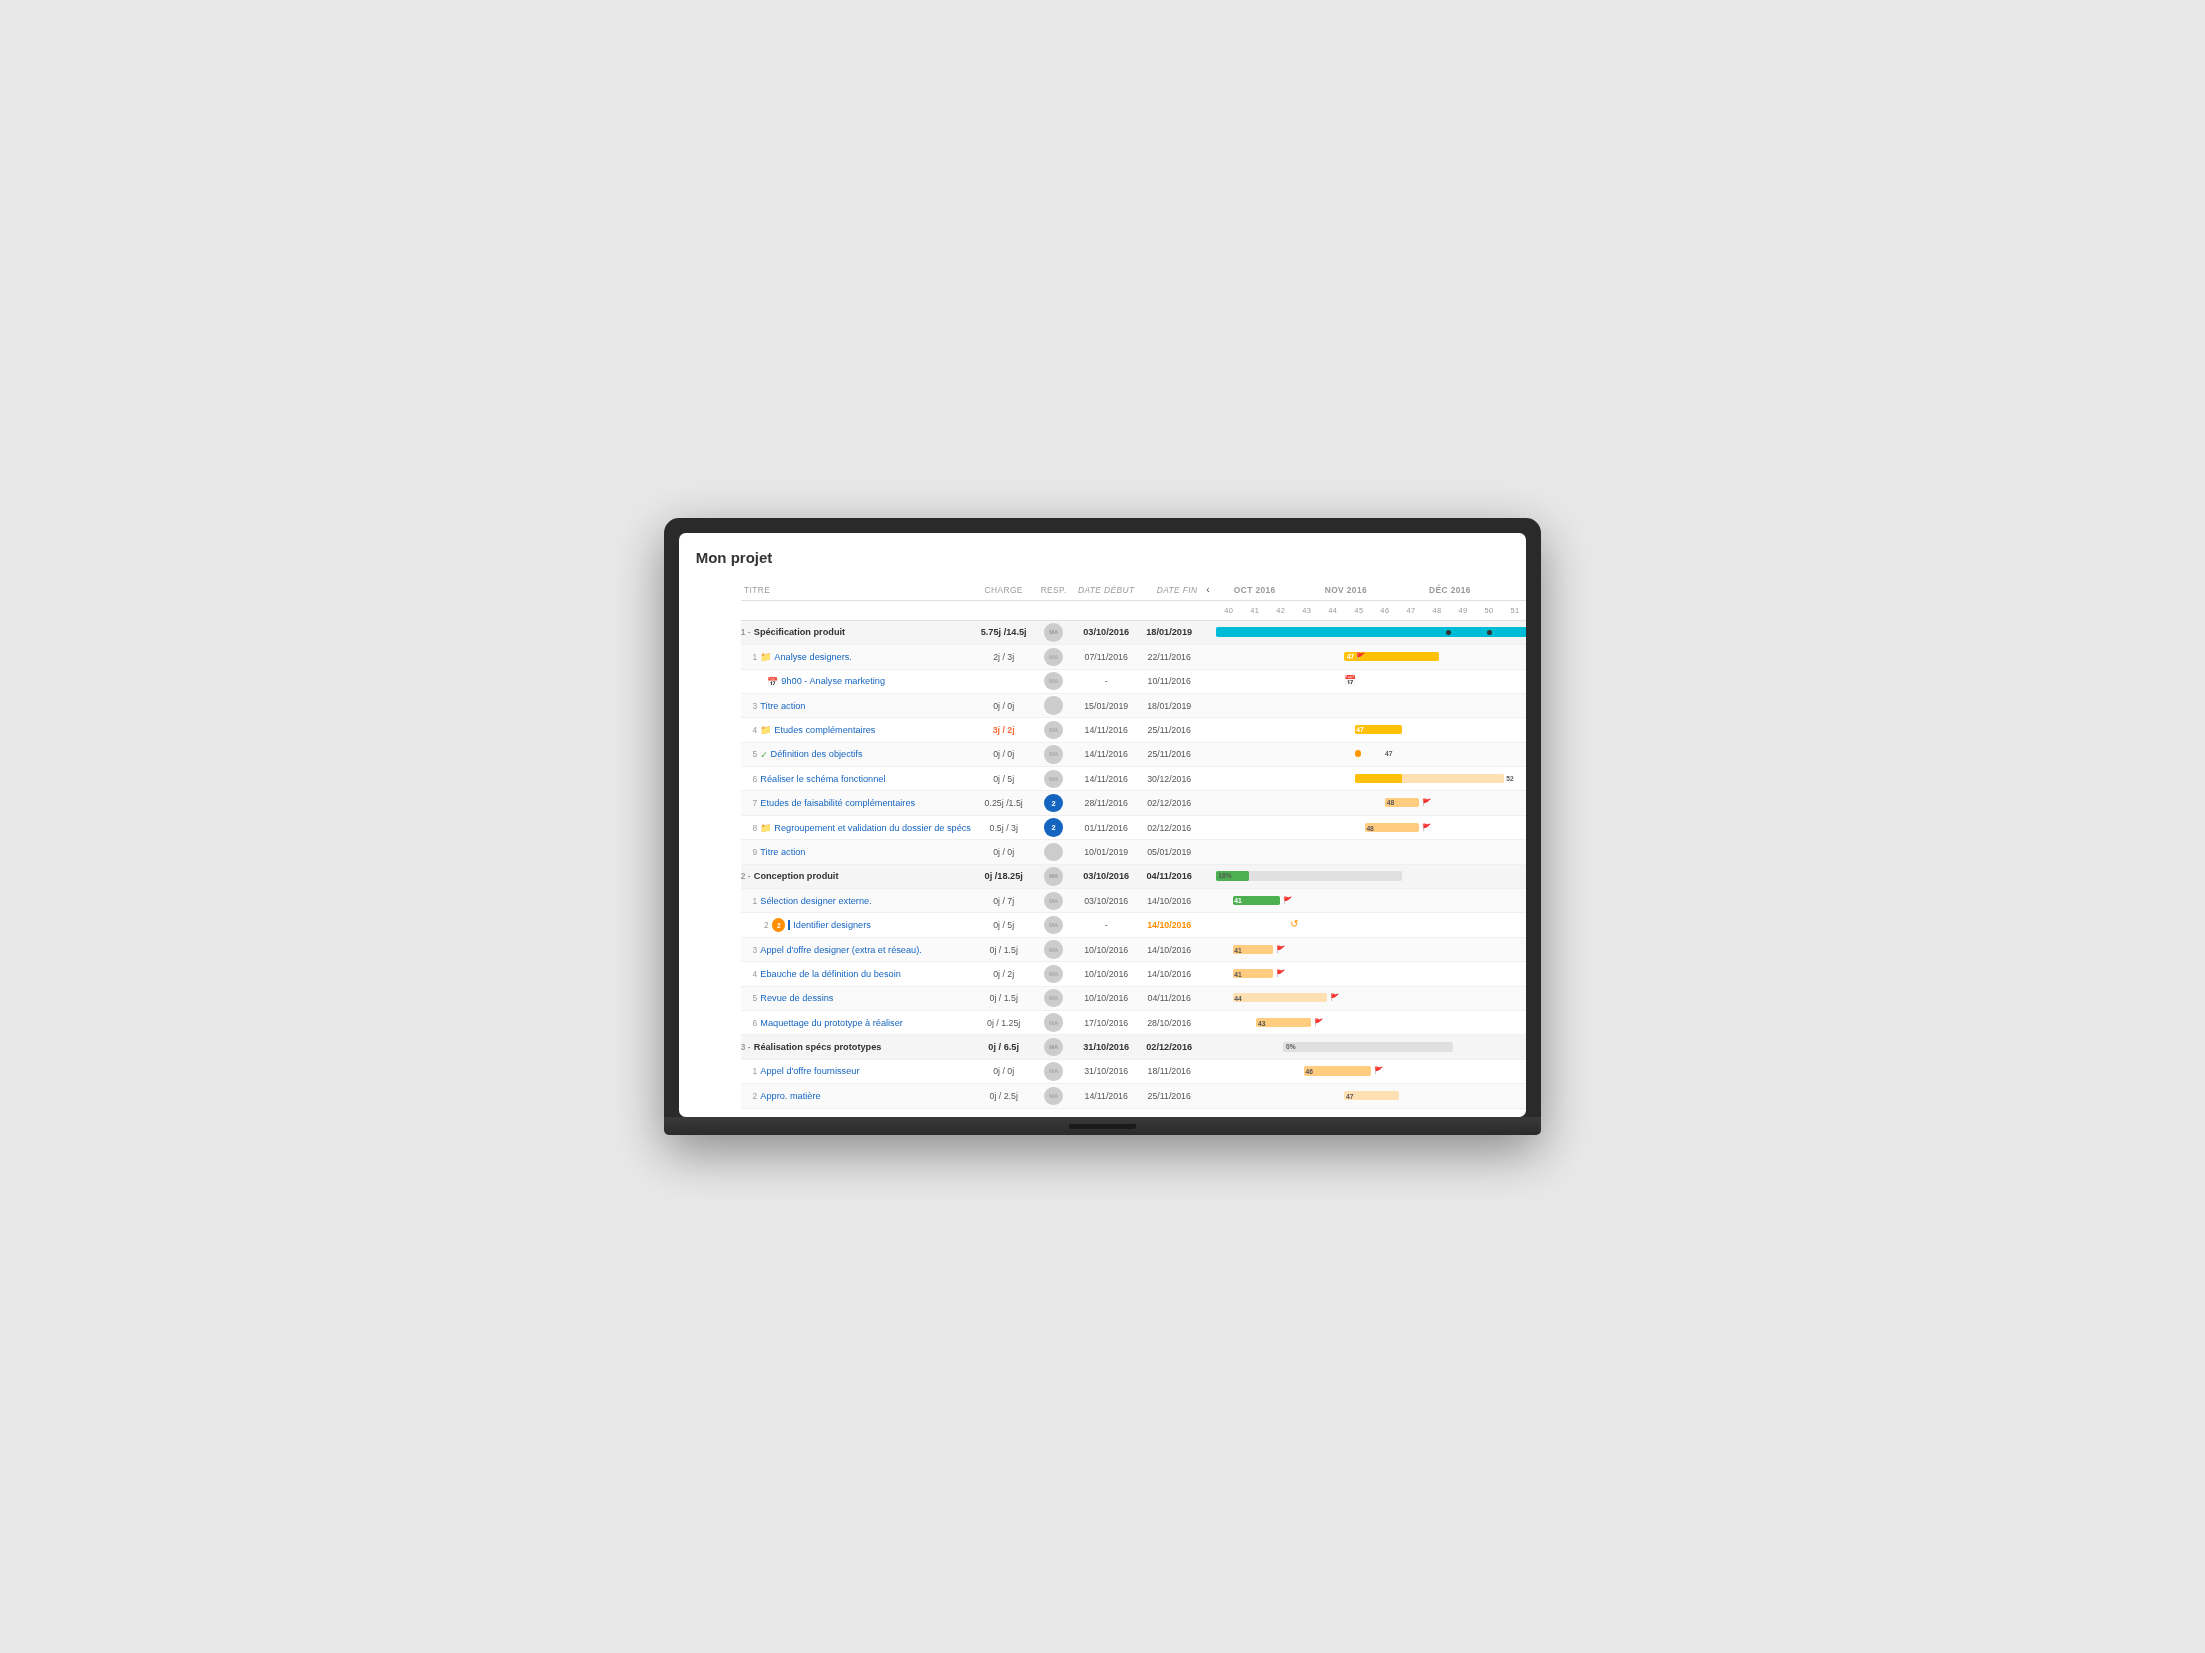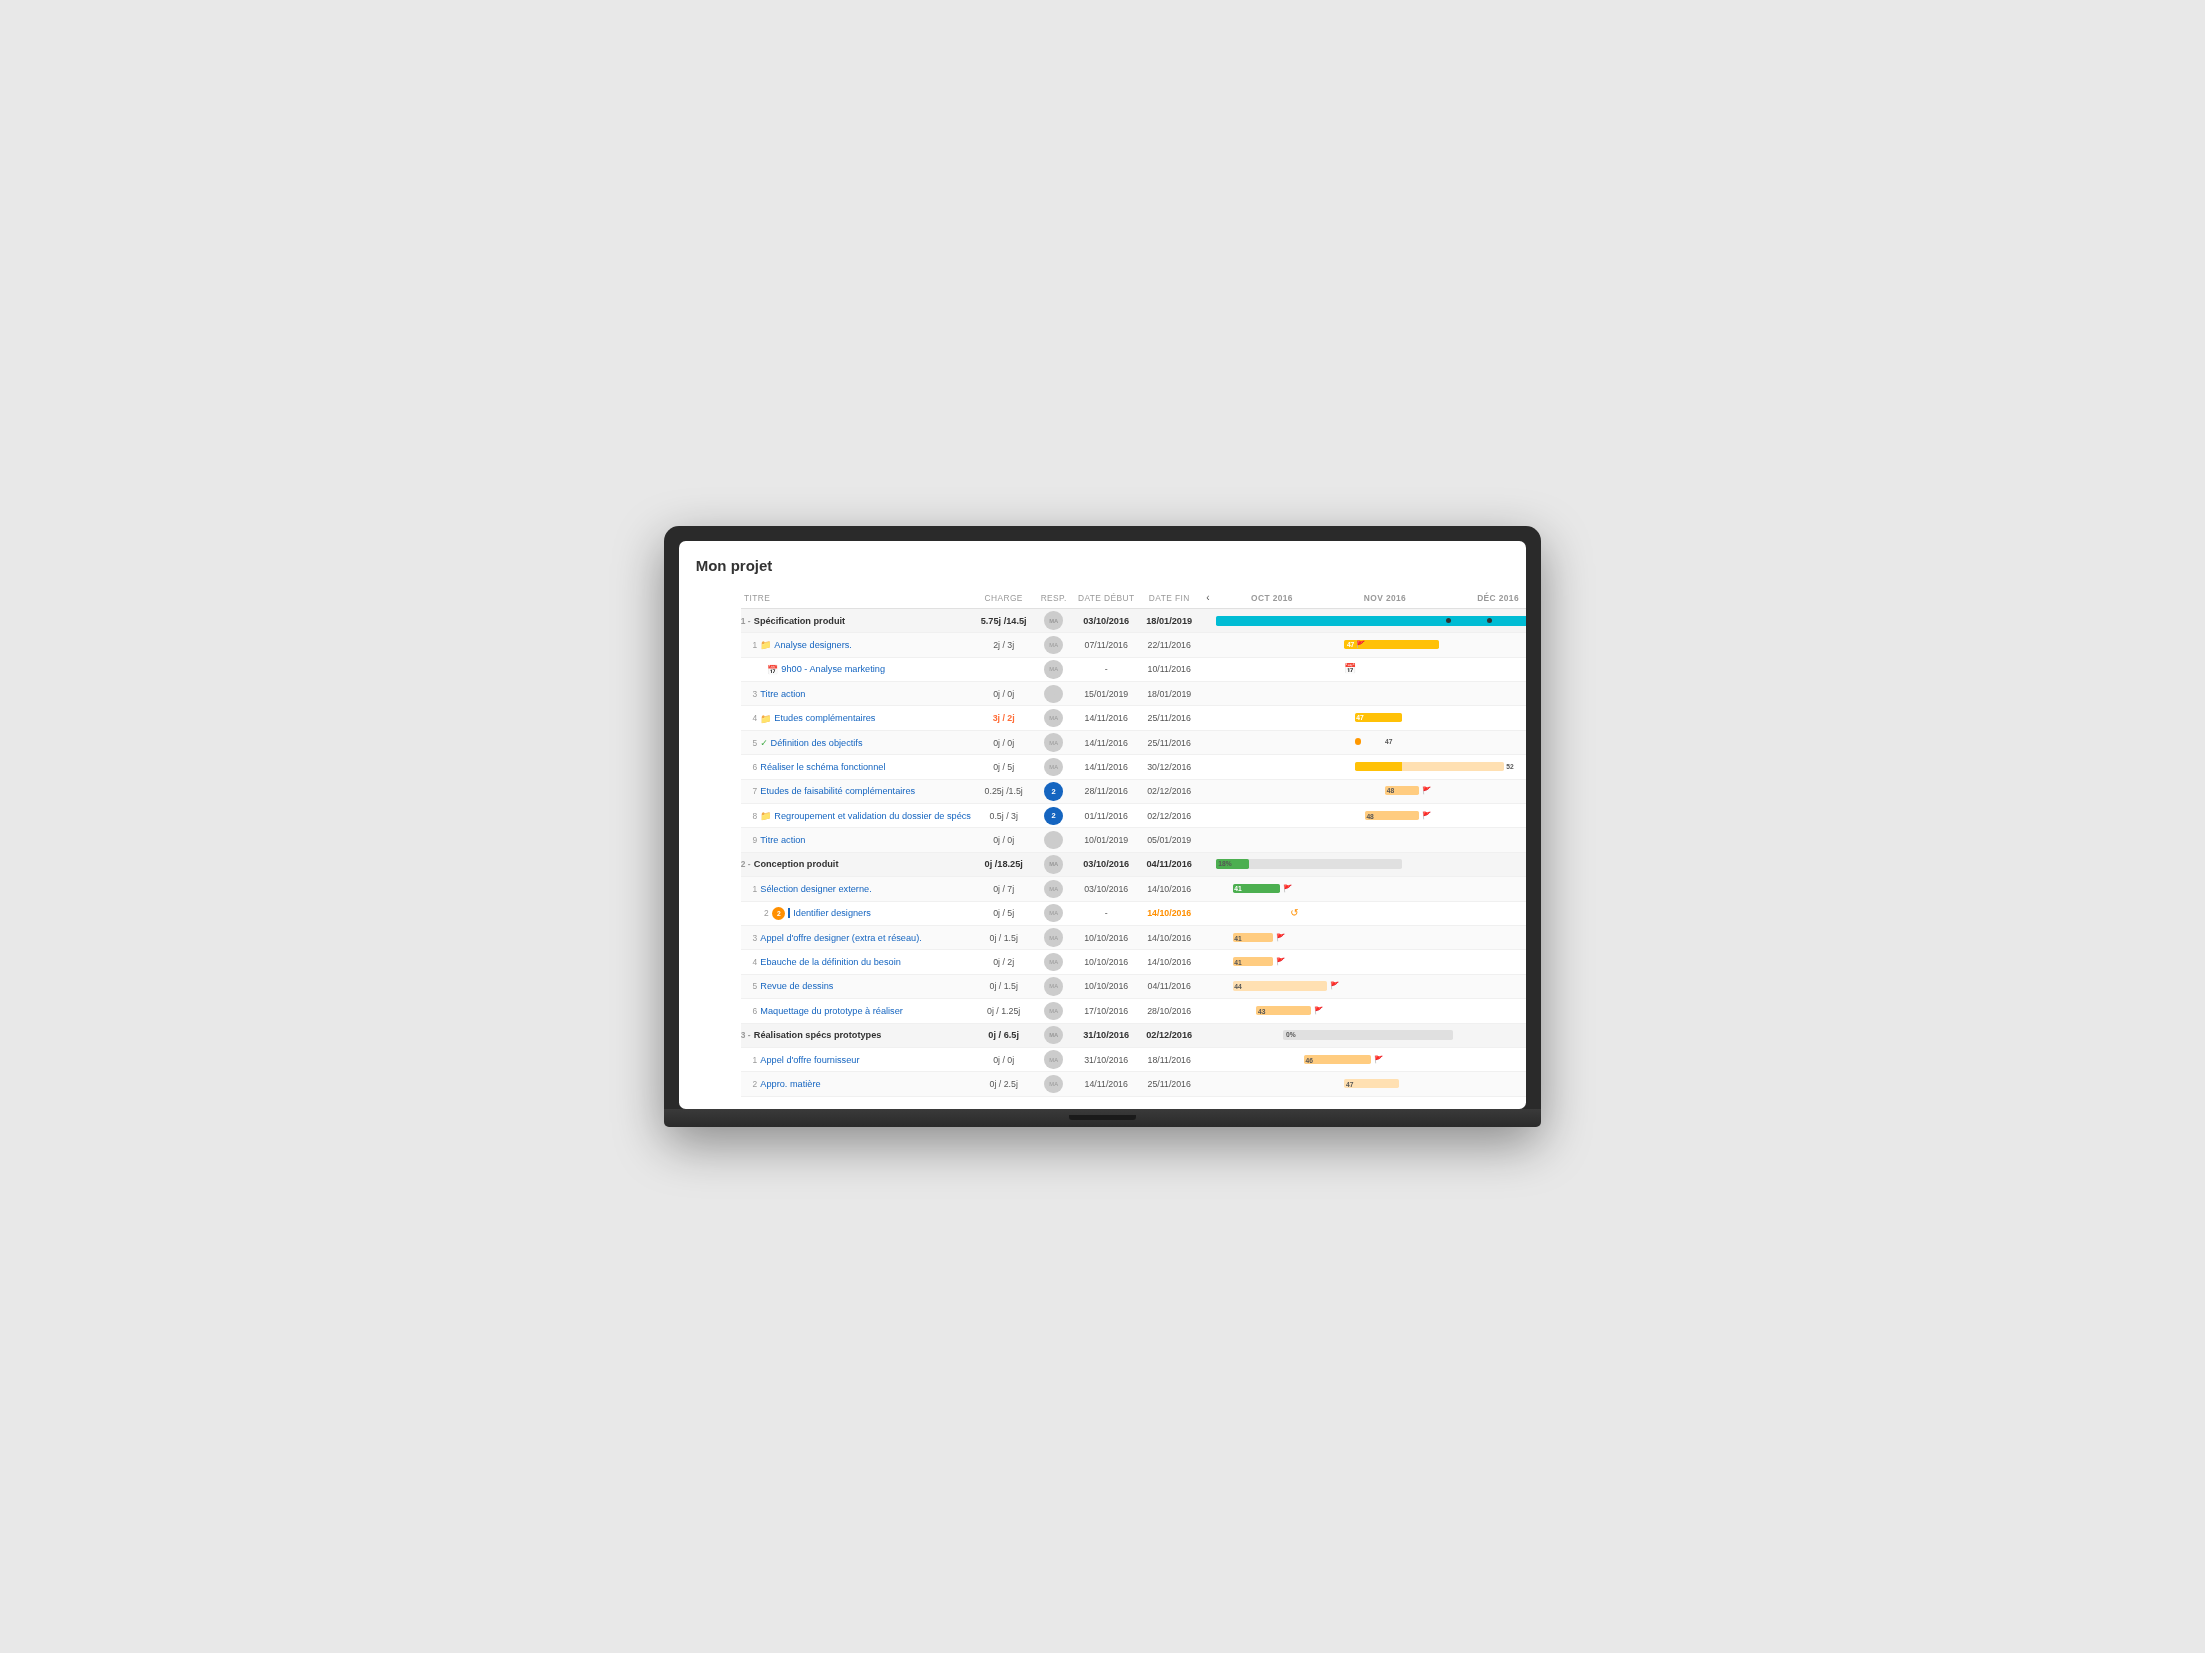--- a/index.html
+++ b/index.html
@@ -74,21 +74,21 @@
       letter-spacing: 0.4px;
       text-transform: uppercase;
       padding: 5px 3.3px;
       border-bottom: 0.8px solid #e0e0e0;
       white-space: nowrap;
     }
 
     .gantt-table th.title-col { text-align: left; width: 234px; }
     .gantt-table th.charge-col { text-align: center; width: 58px; }
     .gantt-table th.resp-col { text-align: center; width: 42px; }
-    .gantt-table th.date-col { text-align: center; width: 63px; }
+    .gantt-table th.date-col { text-align: right; width: 63px; font-style: italic; }
     .gantt-table th.gantt-col { text-align: center; min-width: 16.7px; font-size: 7.5px; }
 
     .gantt-table th.month-header {
       font-size: 8.4px;
       font-weight: 600;
       padding: 2.5px 3.3px;
     }
     .month-oct { color: #aaa; }
     .month-nov { color: #2196F3; }
     .month-dec { color: #aaa; }
@@ -202,20 +202,41 @@
             <th class="title-col">TITRE</th>
             <th class="charge-col">CHARGE</th>
             <th class="resp-col">RESP.</th>
             <th class="date-col">DATE DÉBUT</th>
             <th class="date-col">DATE FIN</th>
             <th class="col-nav"><span class="nav-arrow">‹</span></th>
             <th colspan="3" class="month-header month-oct">OCT 2016</th>
             <th colspan="4" class="month-header month-nov">NOV 2016</th>
             <th colspan="4" class="month-header month-dec">DÉC 2016</th>
           </tr>
+          <tr class="wk-header">
+            <th class="title-col"></th>
+            <th class="charge-col"></th>
+            <th class="resp-col"></th>
+            <th class="date-col"></th>
+            <th class="date-col"></th>
+            <th></th>
+            <th class="gantt-col week-label">40</th>
+            <th class="gantt-col week-label">41</th>
+            <th class="gantt-col week-label">42</th>
+            <th class="gantt-col week-label">43</th>
+            <th class="gantt-col week-label">44</th>
+            <th class="gantt-col week-label">45</th>
+            <th class="gantt-col week-label">46</th>
+            <th class="gantt-col week-label">47</th>
+            <th class="gantt-col week-label">48</th>
+            <th class="gantt-col week-label">49</th>
+            <th class="gantt-col week-label">50</th>
+            <th class="gantt-col week-label">51</th>
+            <th class="gantt-col week-label">52</th>
+          </tr>
         </thead>
         <tbody id="gantt-body">
         <tr class="row-group">
     <td style="padding-left:0px;">
       <div class="task-name-cell">
                   <span class="row-num">1 -</span>
       <strong>Spécification produit</strong>
                 </div>
     </td>
     <td class="charge-val">5.75j /14.5j</td>

